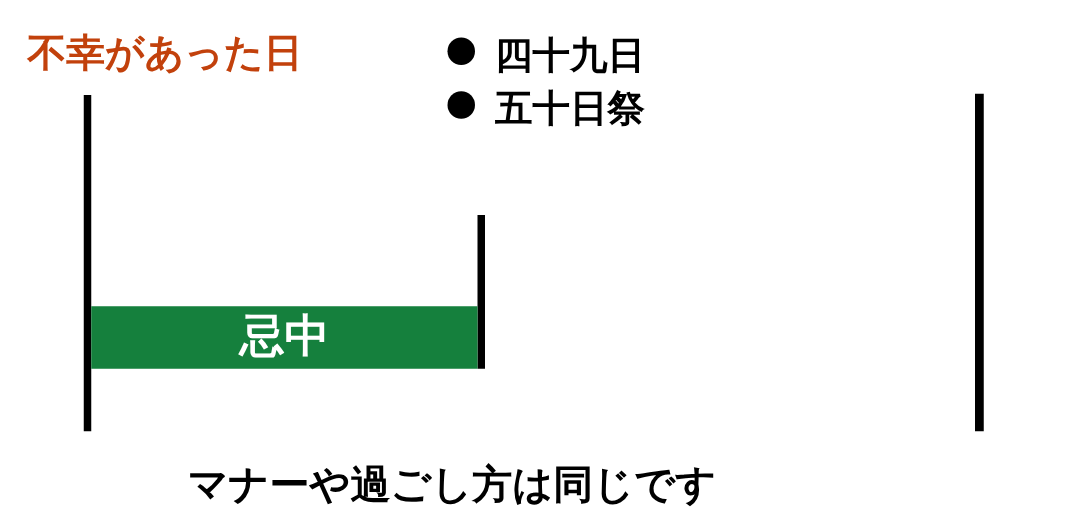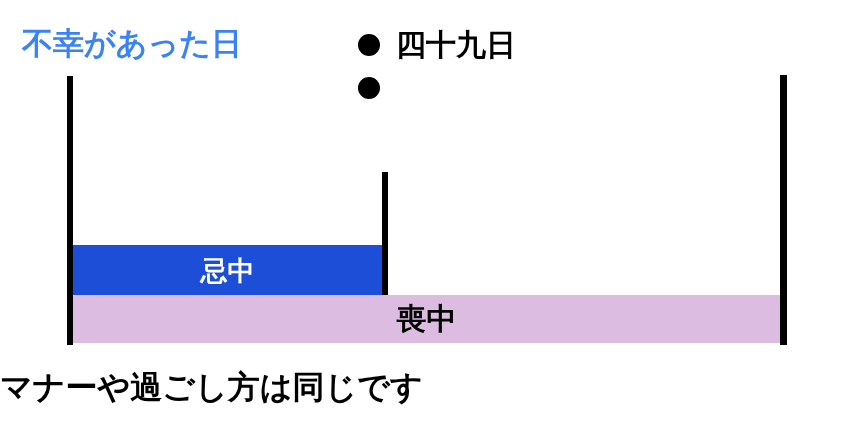--- a/index.html
+++ b/index.html
@@ -12,38 +12,38 @@
     position: relative;
     width: 860px;
     height: 425px;
     background: #ffffff;
     overflow: hidden;
   }
   .label {
     position: absolute;
     font-size: 31px;
     font-weight: bold;
-    color: #3b82f6;
+    color: #c2410c;
     white-space: nowrap;
     line-height: 1;
   }
   .label.start { left: 22px; top: 28px; }
   .label.end   { left: 742px; top: 27px; }
 
   .milestones {
     position: absolute;
     left: 358px;
     top: 30px;
     display: flex;
     flex-direction: column;
     gap: 13px;
   }
   .milestone {
     display: flex;
-    align-items: center;
+    align-items: flex-start;
     gap: 16px;
     height: 30px;
   }
   .bullet {
     width: 22px;
     height: 22px;
     border-radius: 50%;
     background: #000000;
     flex: 0 0 auto;
   }
@@ -69,70 +69,69 @@
     align-items: center;
     justify-content: center;
     font-weight: bold;
     line-height: 1;
   }
   .bar.kichu {
     left: 73px;
     top: 245px;
     width: 309px;
     height: 50px;
-    background: #1d4ed8;
+    background: #15803d;
     color: #ffffff;
-    font-size: 27px;
+    font-size: 36px;
   }
   .bar.mochu {
     left: 73px;
     top: 295px;
     width: 707px;
     height: 48px;
     background: #DCBCE0;
     color: #000000;
     font-size: 30px;
   }
 
   .caption {
     position: absolute;
     left: 0;
     top: 368px;
     width: 723px;
+    text-align: center;
     font-size: 32px;
     font-weight: bold;
     color: #000000;
     line-height: 1.2;
   }
 </style>
 </head>
 <body>
 
 <div class="canvas">
 
   <div class="label start">不幸があった日</div>
 
   <div class="milestones">
     <div class="milestone">
       <span class="bullet"></span>
       <span class="milestone-text">四十九日</span>
     </div>
     <div class="milestone">
       <span class="bullet"></span>
+      <span class="milestone-text">五十日祭</span>
     </div>
   </div>
 
 
   <div class="vline left"></div>
   <div class="vline mid"></div>
   <div class="vline right"></div>
 
   <div class="bar kichu">
     <span>忌中</span>
   </div>
 
-  <div class="bar mochu">
-    <span>喪中</span>
-  </div>
 
   <div class="caption">マナーや過ごし方は同じです</div>
 
 </div>
 
 </body></html>

